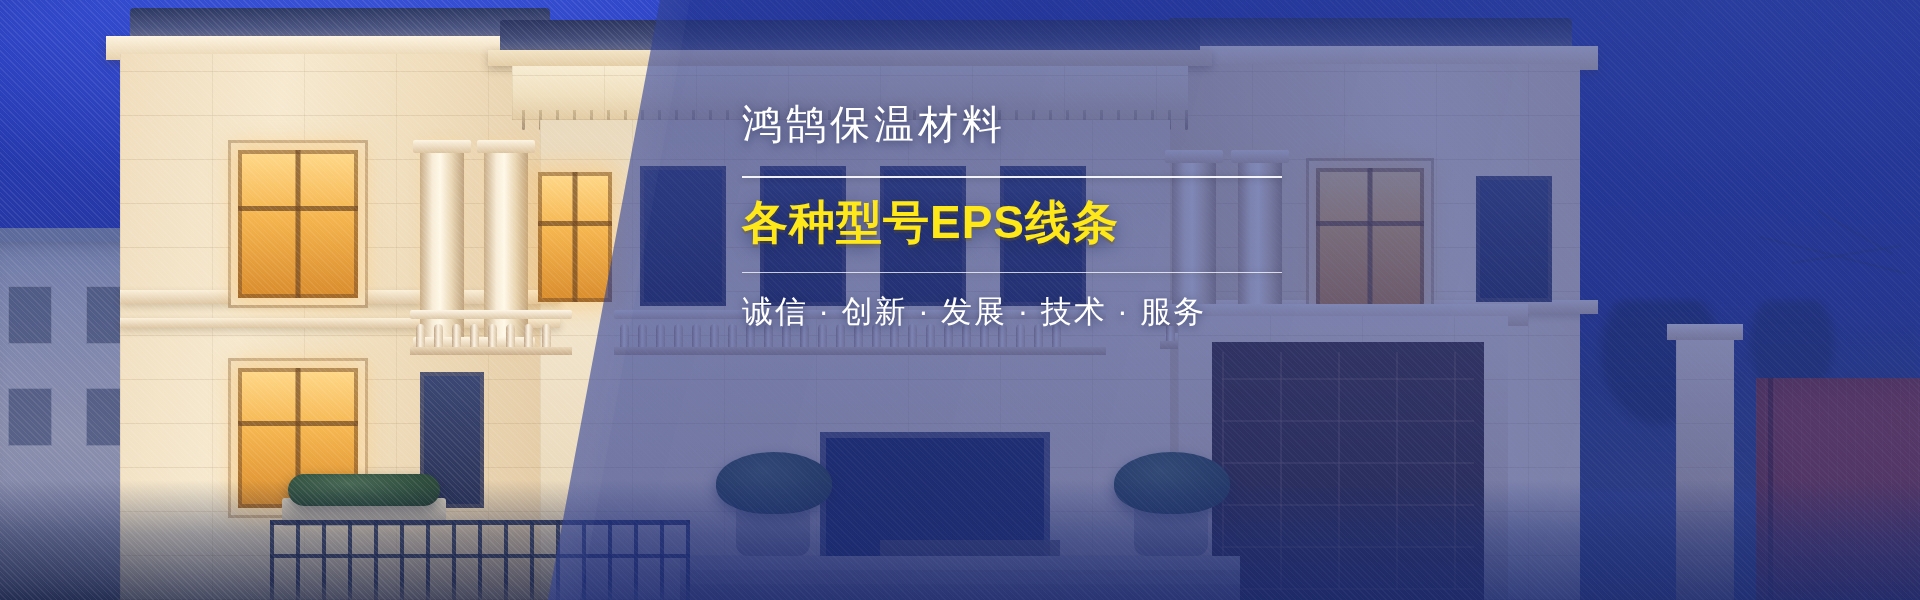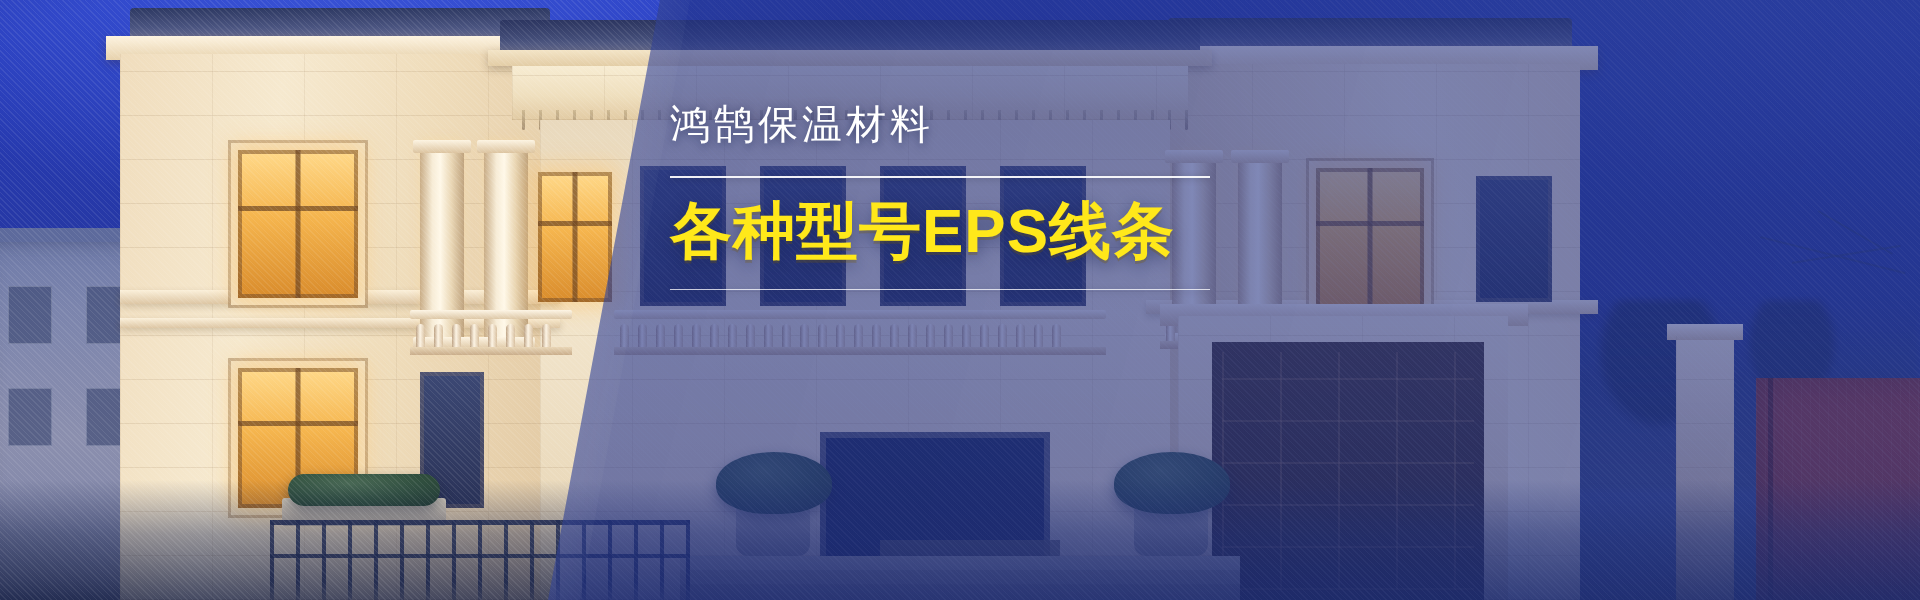--- a/index.html
+++ b/index.html
@@ -236,33 +236,33 @@
     background:linear-gradient(105deg, rgba(32,52,150,.62) 0%, rgba(30,48,140,.58) 40%, rgba(34,54,146,.55) 100%);
     backdrop-filter:saturate(.85);
   }
   .overlay-glow{
     position:absolute;left:540px;top:0;width:150px;height:600px;
     background:linear-gradient(100deg, rgba(255,255,255,.16), rgba(255,255,255,0) 70%);
     clip-path:polygon(120px 0, 150px 0, 40px 600px, 8px 600px);
   }
 
   
-  .textblock{position:absolute;left:670px;top:104px;width:540px;}
+  .textblock{position:absolute;left:742px;top:104px;width:540px;}
   .brand{
     font-size:40px;font-weight:400;color:#ffffff;letter-spacing:4px;
     line-height:1;text-shadow:0 2px 10px rgba(10,20,60,.55);
     white-space:nowrap;
   }
   .rule{
     height:2px;background:rgba(255,255,255,.92);margin:32px 0 20px 0;
     box-shadow:0 1px 6px rgba(0,0,0,.25);
   }
   .rule.thin{height:1px;background:rgba(255,255,255,.75);margin:24px 0 18px 0;}
   .headline{
-    font-size:62px;font-weight:700;color:#ffe81a;line-height:1.08;
+    font-size:46px;font-weight:700;color:#ffe81a;line-height:1.08;
     letter-spacing:1px;white-space:nowrap;
     text-shadow:0 3px 0 rgba(120,90,0,.28), 0 5px 16px rgba(20,30,80,.5);
   }
   .headline .l2{display:block;}
   .tagline{
     font-size:31px;font-weight:400;color:#ffffff;letter-spacing:2px;
     white-space:nowrap;text-shadow:0 2px 9px rgba(10,20,60,.5);
   }
 </style>
 </head>
@@ -494,15 +494,16 @@
   <div class="overlay-panel"></div>
   <div class="overlay-glow"></div>
 
   <div class="textblock">
     <div class="brand">鸿鹄保温材料</div>
     <div class="rule"></div>
     <div class="headline">
       <span class="l1">各种型号EPS线条</span>
     </div>
     <div class="rule thin"></div>
+    <div class="tagline">诚信 · 创新 · 发展 · 技术 · 服务</div>
   </div>
 
 </div>
 
 </body></html>

